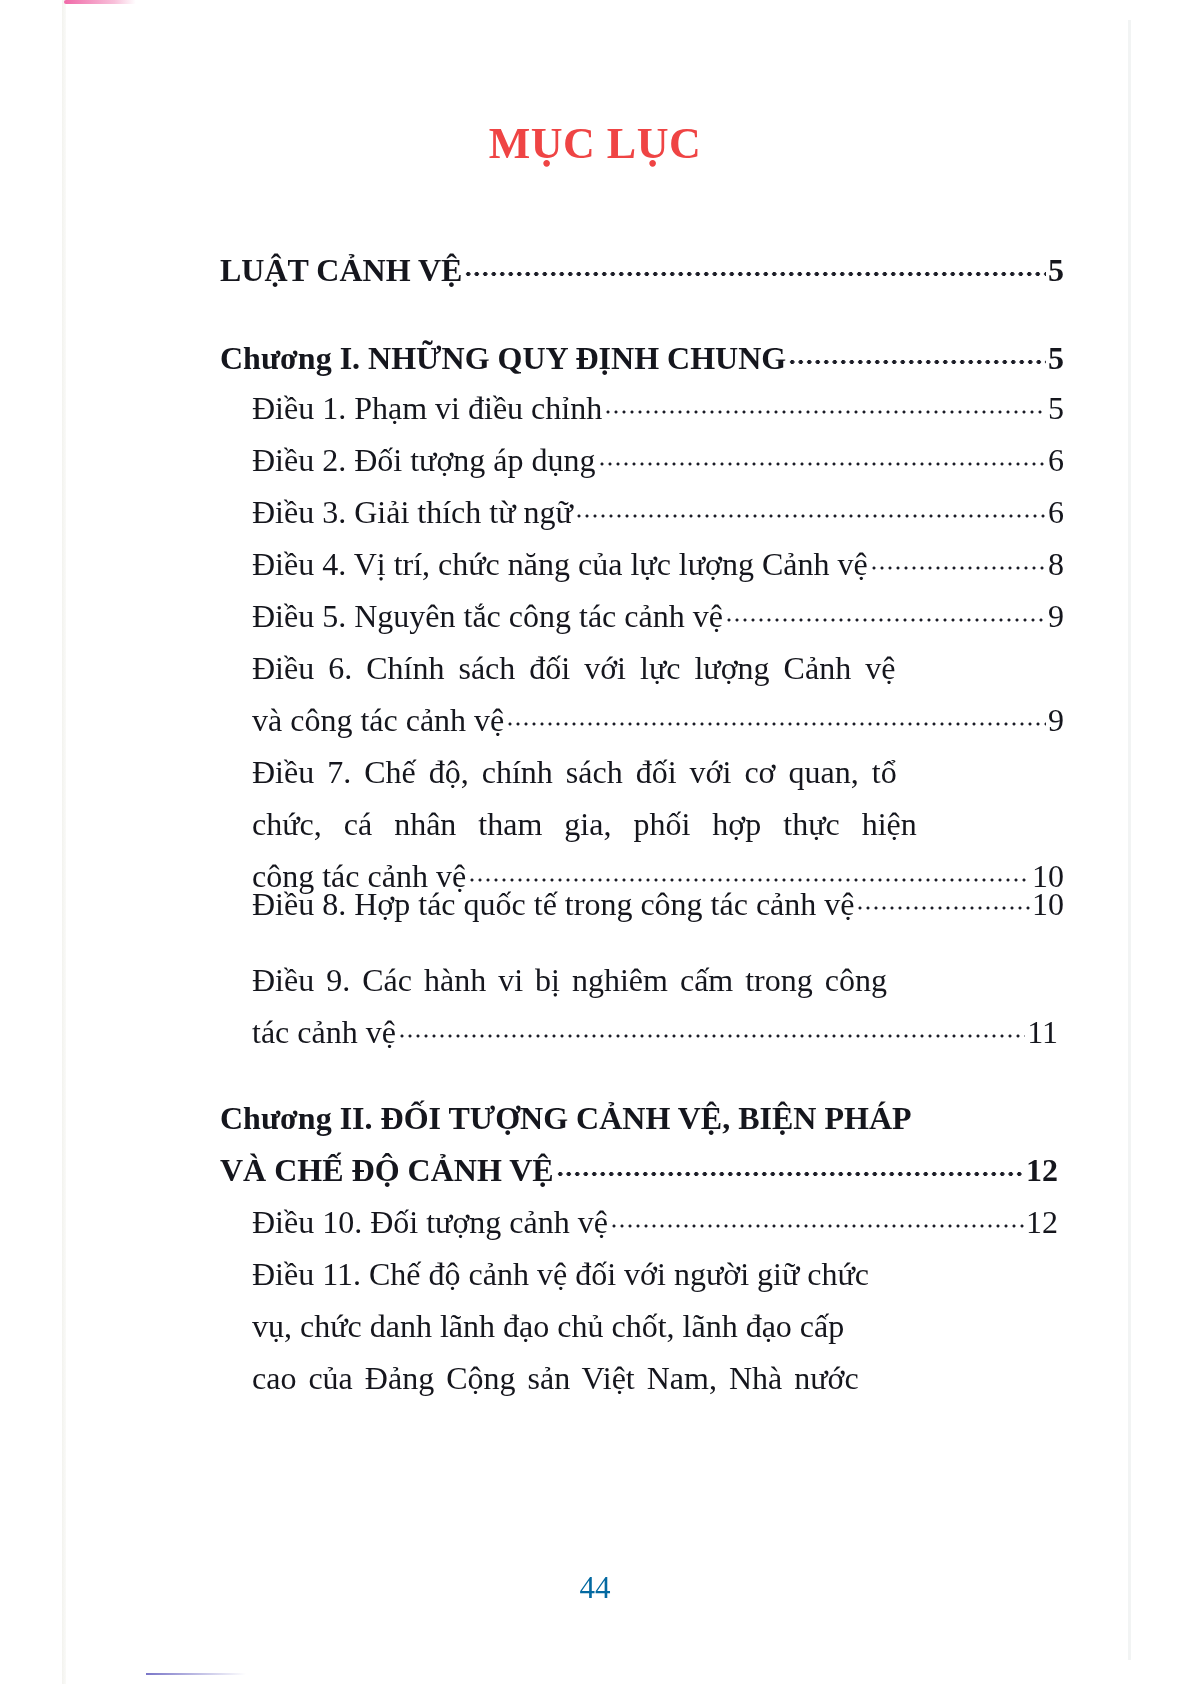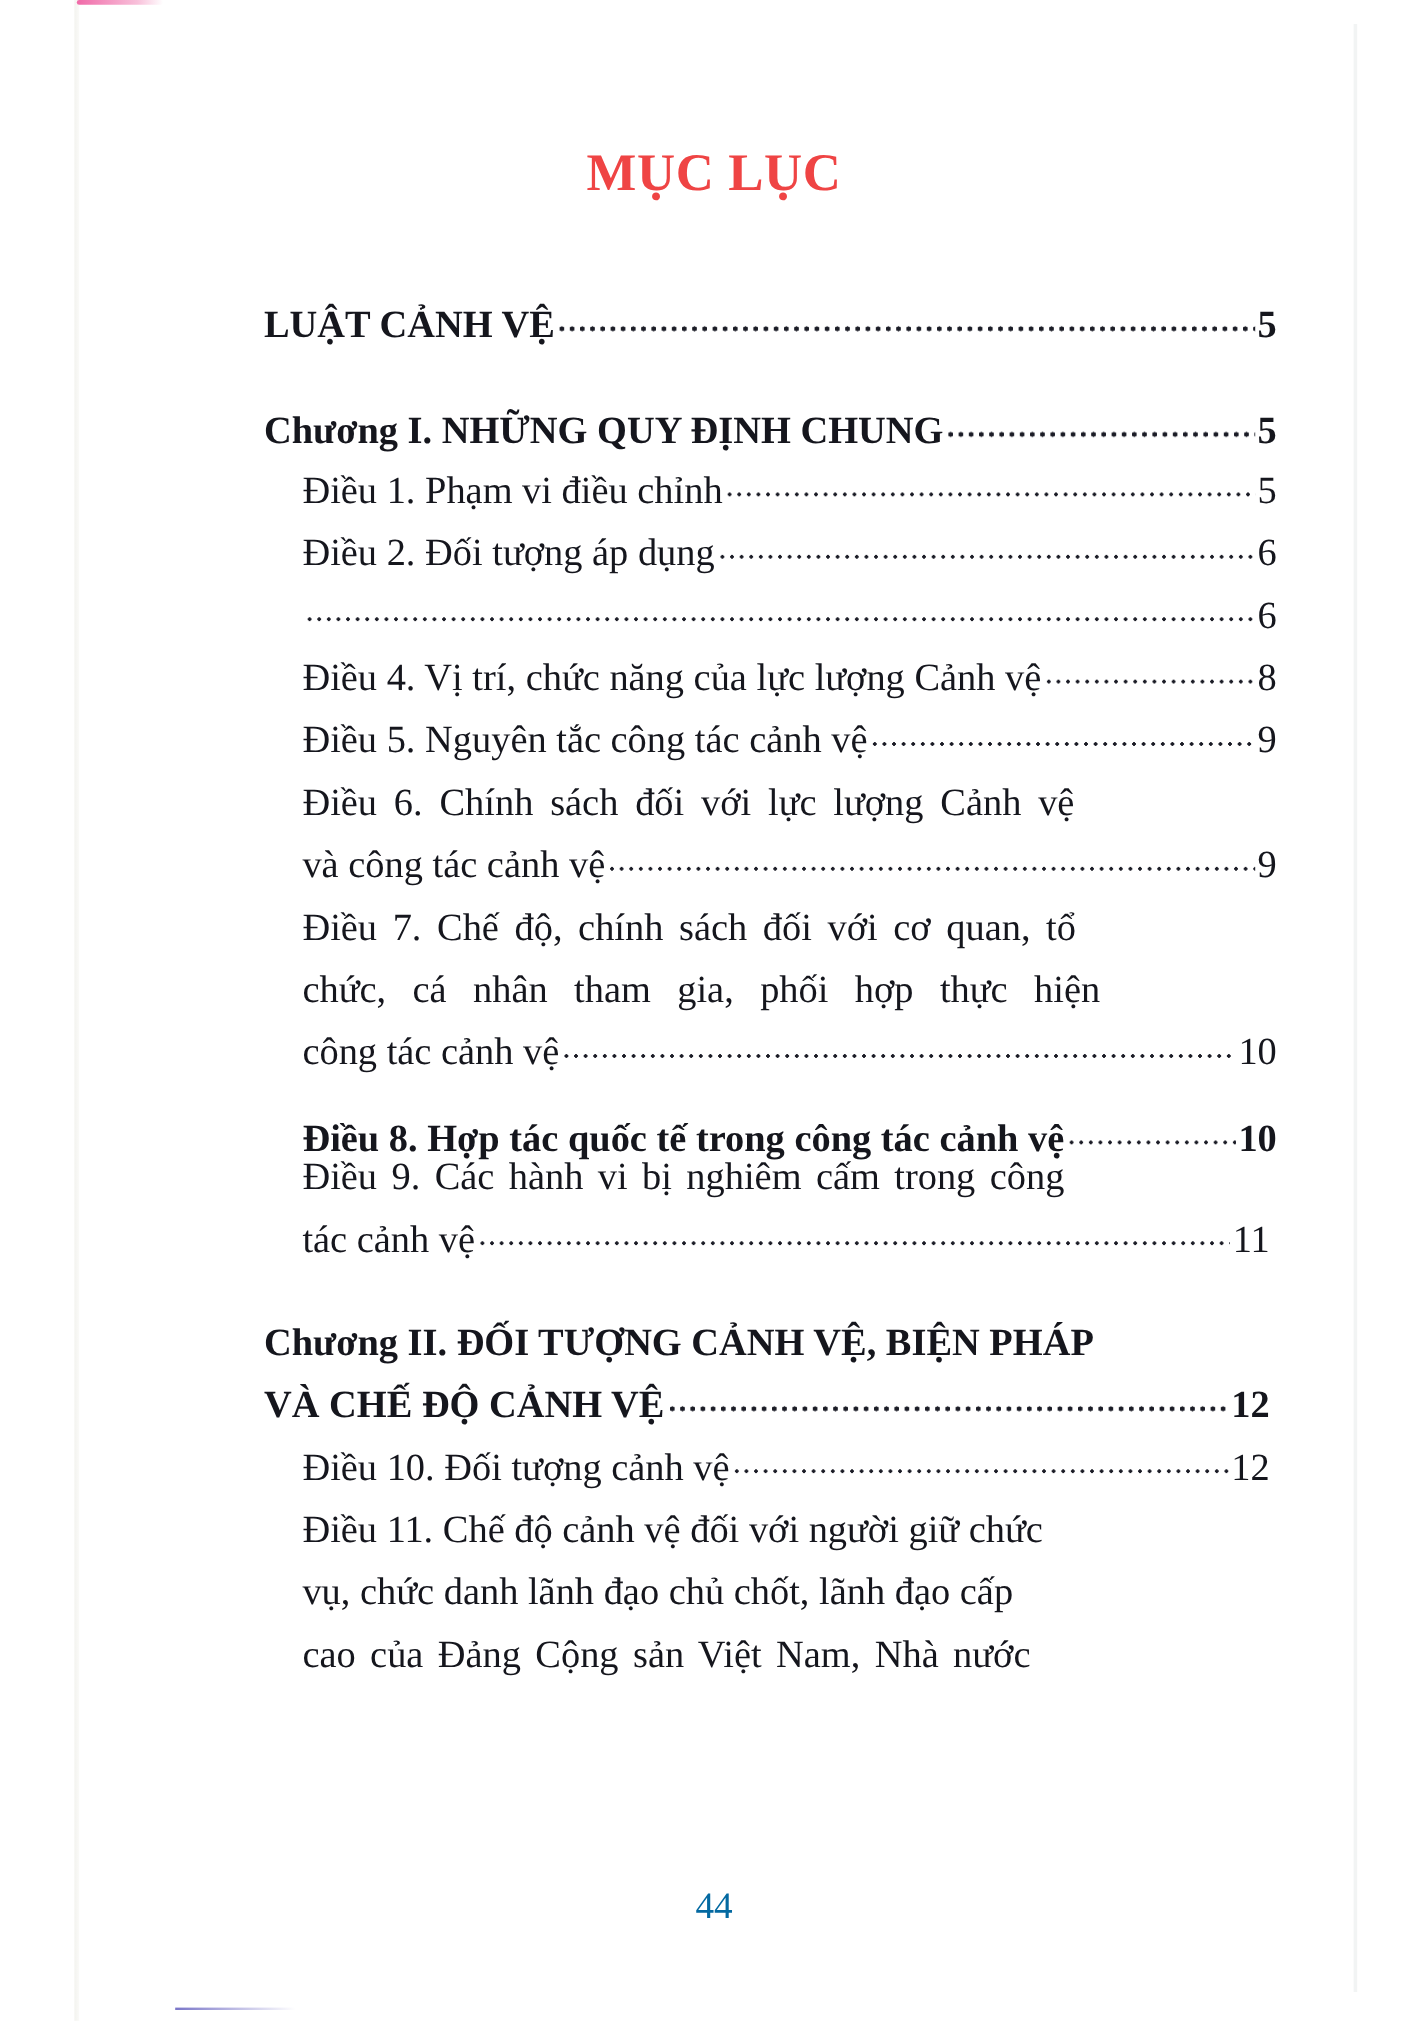--- a/index.html
+++ b/index.html
@@ -132,20 +132,21 @@
     <span class="label">Điều 1. Phạm vi điều chỉnh</span>
     <span class="leader"></span>
     <span class="page">5</span>
   </div>
   <div class="row" style="left:32px; width:812px; top:440px;">
     <span class="label">Điều 2. Đối tượng áp dụng</span>
     <span class="leader"></span>
     <span class="page">6</span>
   </div>
   <div class="row" style="left:32px; width:812px; top:492px;">
+    <span class="label">Điều 3. Giải thích từ ngữ</span>
     <span class="leader"></span>
     <span class="page">6</span>
   </div>
   <div class="row" style="left:32px; width:812px; top:544px;">
     <span class="label">Điều 4. Vị trí, chức năng của lực lượng Cảnh vệ</span>
     <span class="leader"></span>
     <span class="page">8</span>
   </div>
   <div class="row" style="left:32px; width:812px; top:596px;">
     <span class="label">Điều 5. Nguyên tắc công tác cảnh vệ</span>
@@ -167,21 +168,21 @@
   </div>
   <div class="row plain" style="left:32px; width:780px; top:804px;">
     <span class="label" style="word-spacing:14px;">chức, cá nhân tham gia, phối hợp thực hiện</span>
   </div>
   <div class="row" style="left:32px; width:812px; top:856px;">
     <span class="label">công tác cảnh vệ</span>
     <span class="leader"></span>
     <span class="page">10</span>
   </div>
 
-  <div class="row" style="left:32px; width:812px; top:928px;font-weight:bold;">
+  <div class="row" style="left:32px; width:812px; top:884px;">
     <span class="label">Điều 8. Hợp tác quốc tế trong công tác cảnh vệ</span>
     <span class="leader"></span>
     <span class="page">10</span>
   </div>
 
   <div class="row plain" style="left:32px; width:780px; top:960px;">
     <span class="label" style="word-spacing:4px;">Điều 9. Các hành vi bị nghiêm cấm trong công</span>
   </div>
   <div class="row" style="left:32px; width:806px; top:1012px;">
     <span class="label">tác cảnh vệ</span>

